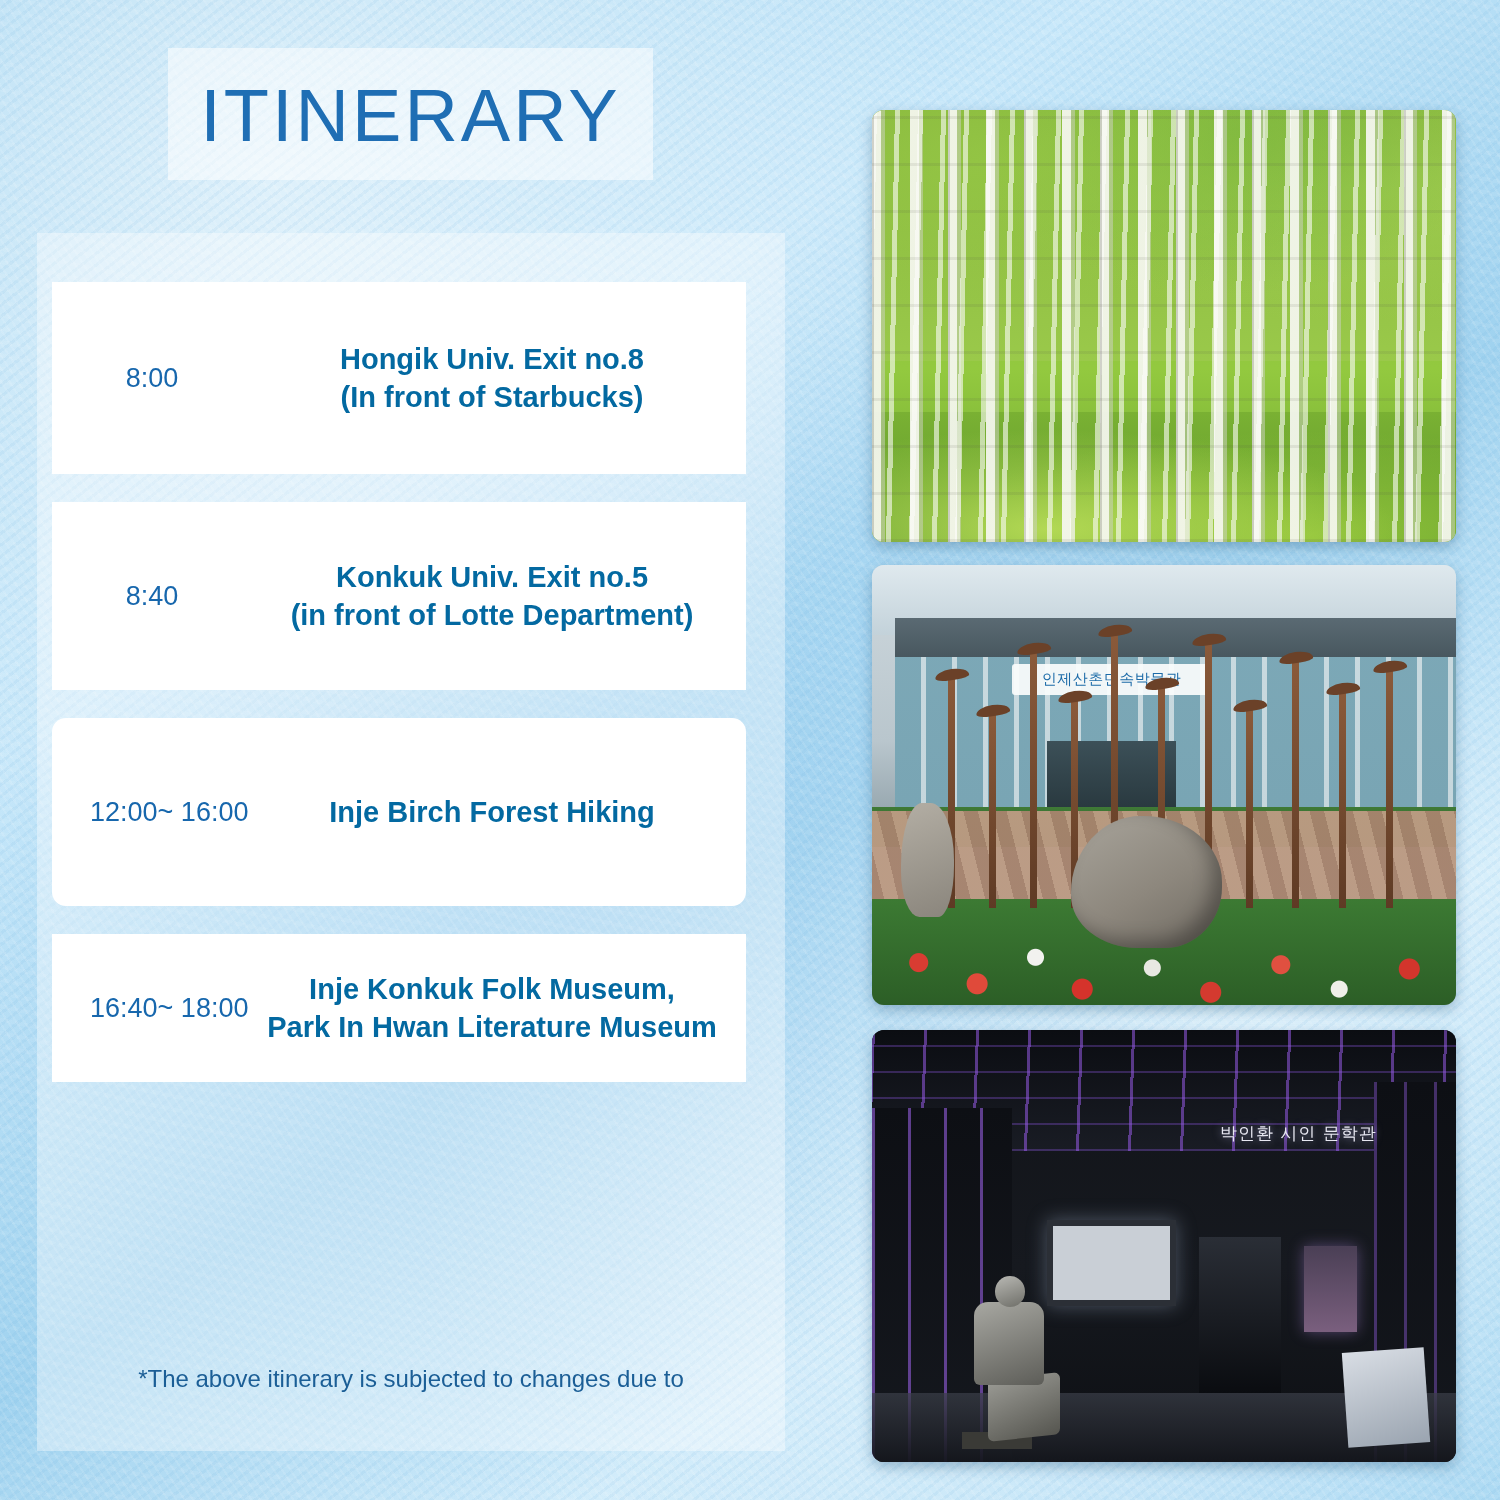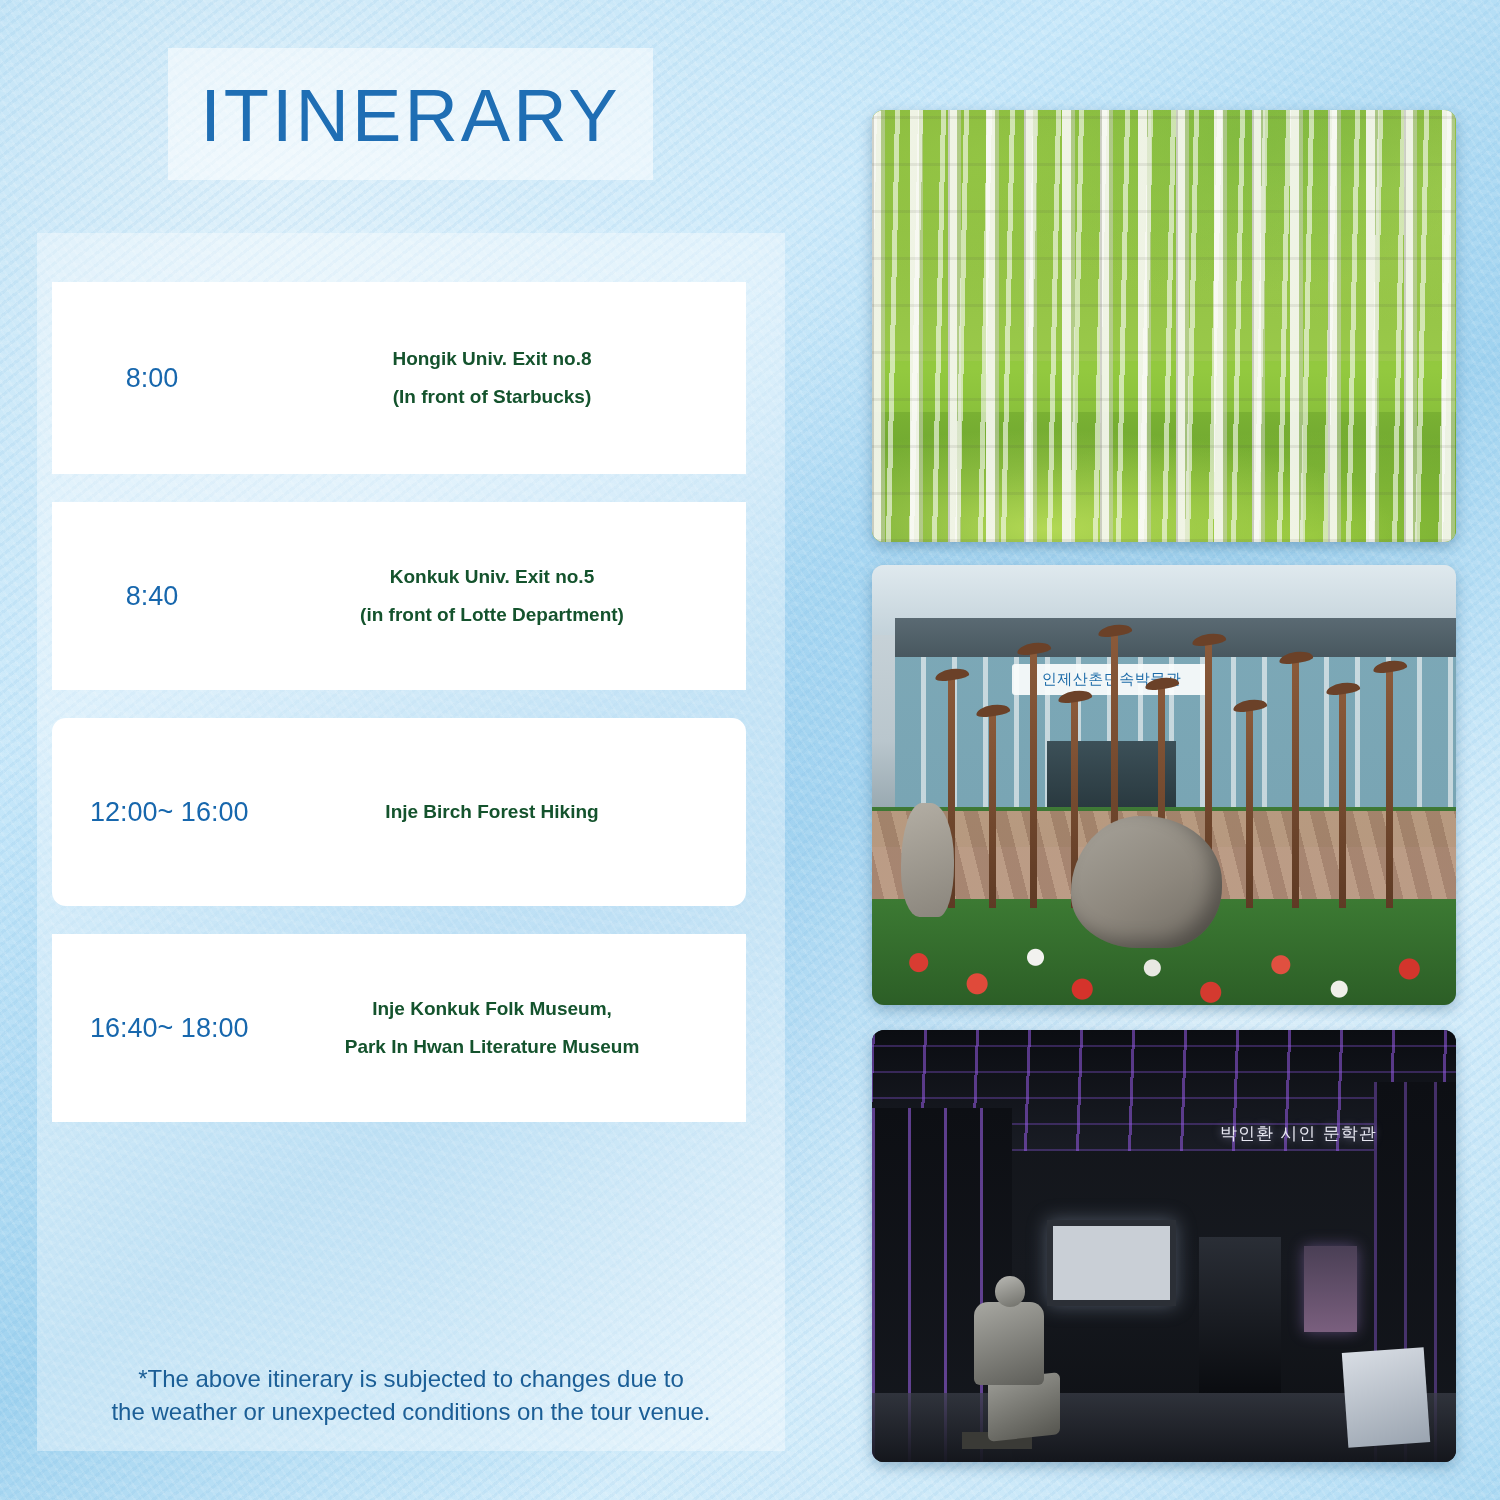--- a/index.html
+++ b/index.html
@@ -96,22 +96,22 @@
     font-size: 27px;
     line-height: 37px;
   }
   .row-time.center {
     text-align: center;
     padding-left: 0;
   }
   .row-desc {
     flex: 1 1 auto;
     text-align: center;
-    color: #14532d;
-    font-size: 19px;
+    color: #0369a1;
+    font-size: 29px;
     line-height: 38px;
     font-weight: bold;
     padding-right: 14px;
   }
   .row-desc .ln { display: block; }
 
   .note {
     position: absolute;
     left: 64px;
     width: 694px;
@@ -369,37 +369,36 @@
       <div class="row" style="height:188px;border-radius:14px;">
         <div class="row-time">
           <span class="ln">12:00~</span>
           <span class="ln">16:00</span>
         </div>
         <div class="row-desc">
           <span class="ln">Inje Birch Forest Hiking</span>
         </div>
       </div>
 
-      <div class="row" style="height:188px;">
+      <div class="row" style="height:148px;">
         <div class="row-time">
           <span class="ln">16:40~</span>
           <span class="ln">18:00</span>
         </div>
         <div class="row-desc">
           <span class="ln">Inje Konkuk Folk Museum,</span>
           <span class="ln">Park In Hwan Literature Museum</span>
         </div>
       </div>
 
 
     </div>
 
     <div class="note">
       <span class="ln">*The above itinerary is subjected to changes due to</span>
-      <span class="ln">the weather or unexpected conditions on the tour venue.</span>
     </div>
   </div>
 
   <div class="right-col">
 
     <div class="photo photo-1">
       <div class="birch">
         <div class="canopy"></div>
         <div class="ground"></div>
         <div class="trunks"></div>

